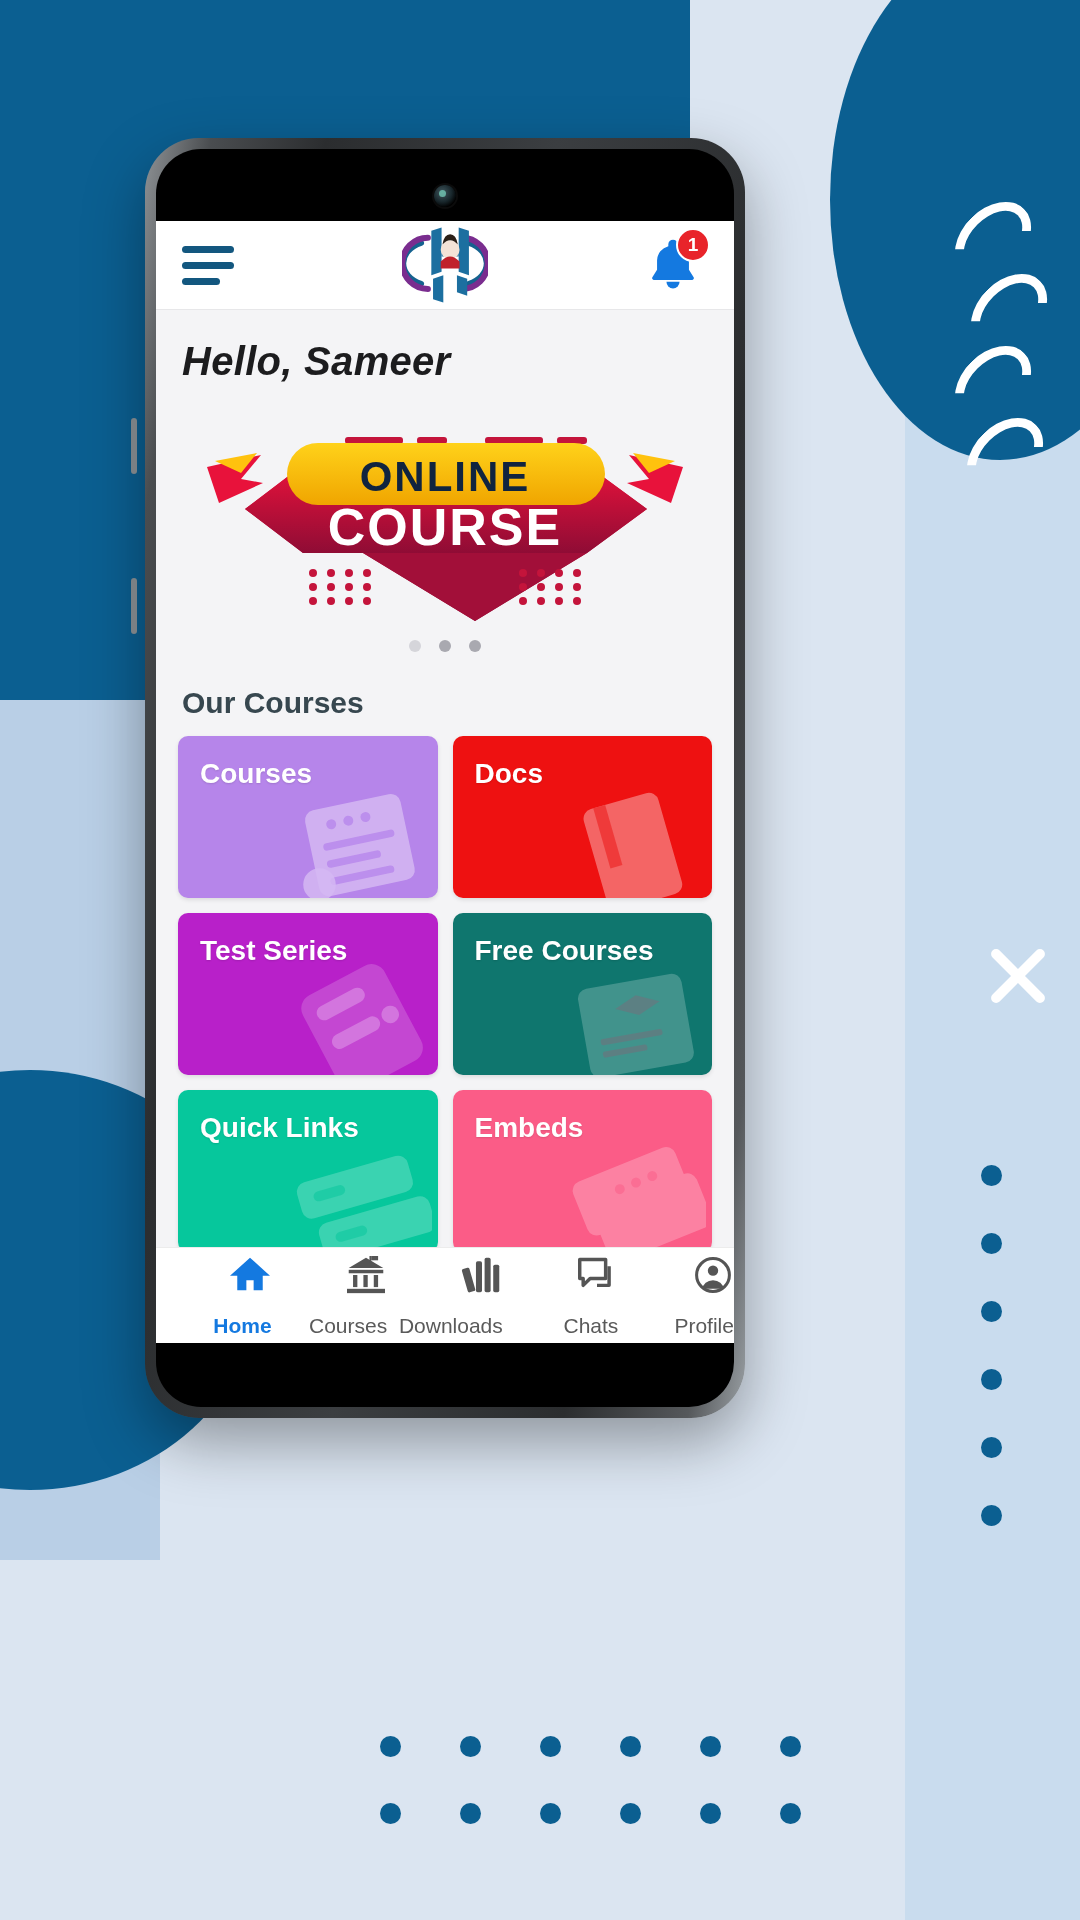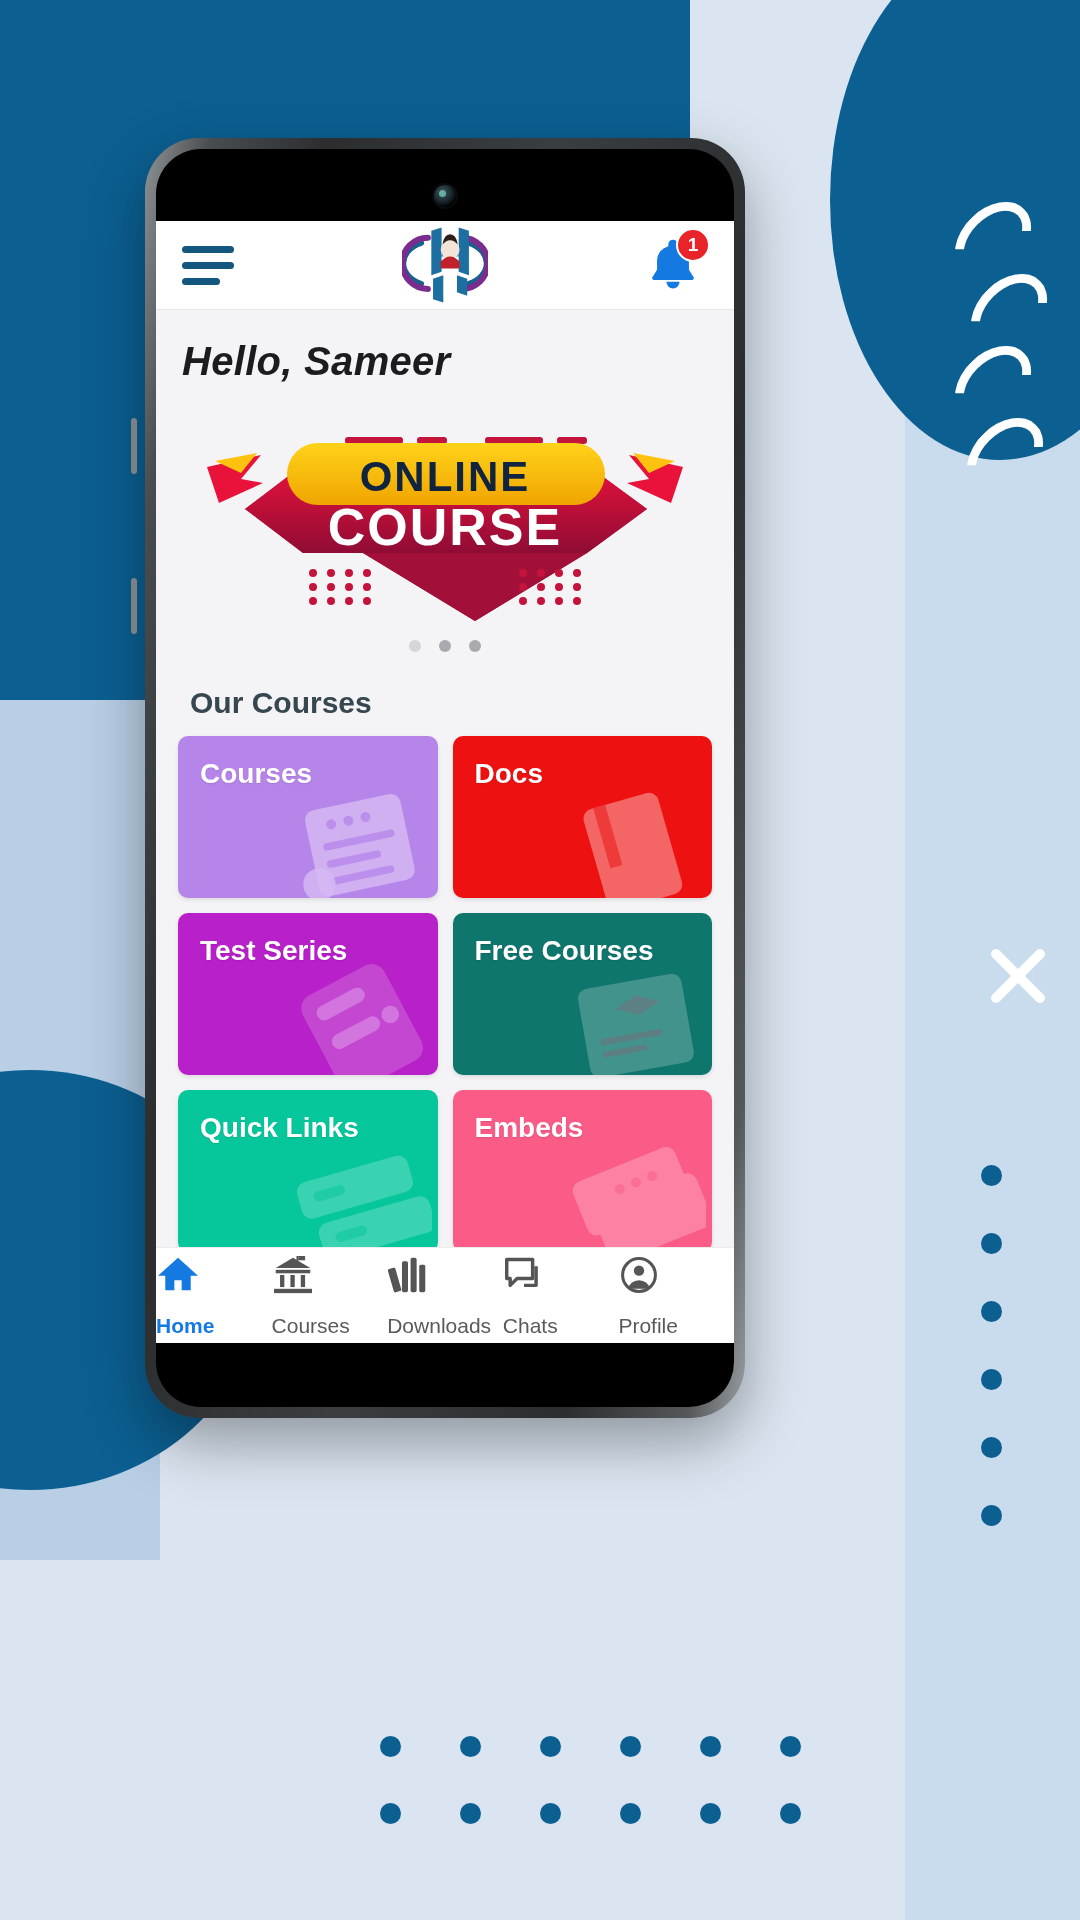--- a/index.html
+++ b/index.html
@@ -132,41 +132,41 @@
   }
 
   .banner-area { padding:34px 22px 0 22px; height:250px; display:flex; align-items:center; justify-content:flex-end;}
   .banner { width:100%; height:210px; position:relative; }
 
   .dots-pager { display:flex; justify-content:center; gap:18px; padding-top:6px; }
   .dots-pager i { width:12px; height:12px; border-radius:50%; background:#d5d5da; display:block; }
   .dots-pager i.on { background:#a9a9b0; }
 
   .section-title {
-    font-size:30px; font-weight:700; color:#37474f; padding:34px 26px 0 26px;margin-left:8px;
+    font-size:30px; font-weight:700; color:#37474f; padding:34px 26px 0 26px;
   }
 
   .grid { padding:16px 22px 0 22px; display:grid; grid-template-columns:1fr 1fr; gap:15px; }
   .tile {
     height:162px; border-radius:10px; position:relative; overflow:hidden;
     display:flex; align-items:flex-start; cursor:pointer;
     box-shadow:0 2px 4px rgba(0,0,0,.10);
   }
   .tile .t-label {
     color:#fff; font-size:28px; font-weight:700; padding:22px 0 0 22px;
     text-shadow:0 1px 2px rgba(0,0,0,.12); position:relative; z-index:3;
   }
   .tile .art { position:absolute; right:6px; bottom:-14px; width:150px; height:125px; z-index:1; opacity:.42; }
 
   
   .bottomnav {
     position:absolute; left:0; right:0; bottom:0; height:96px; background:#fff;
     display:flex; align-items:center; border-top:1px solid #ececec;
   }
-  .nav-item { flex:1; display:flex; flex-direction:column; align-items:flex-start; gap:20px; cursor:pointer; }
+  .nav-item { flex:1; display:flex; flex-direction:column; align-items:flex-end; gap:20px; cursor:pointer; }
   .nav-item .nlabel { font-size:21px; color:#5a5a5a; }
   .nav-item.active .nlabel { color:#1479e0; font-weight:600; }
   .nav-ico { height:40px; display:flex; align-items:flex-end; }
 </style>
 </head>
 <body>
 
 <div class="bg-base"></div>
 <div class="bg-right-light"></div>
 <div class="bg-blue-top2"></div>

